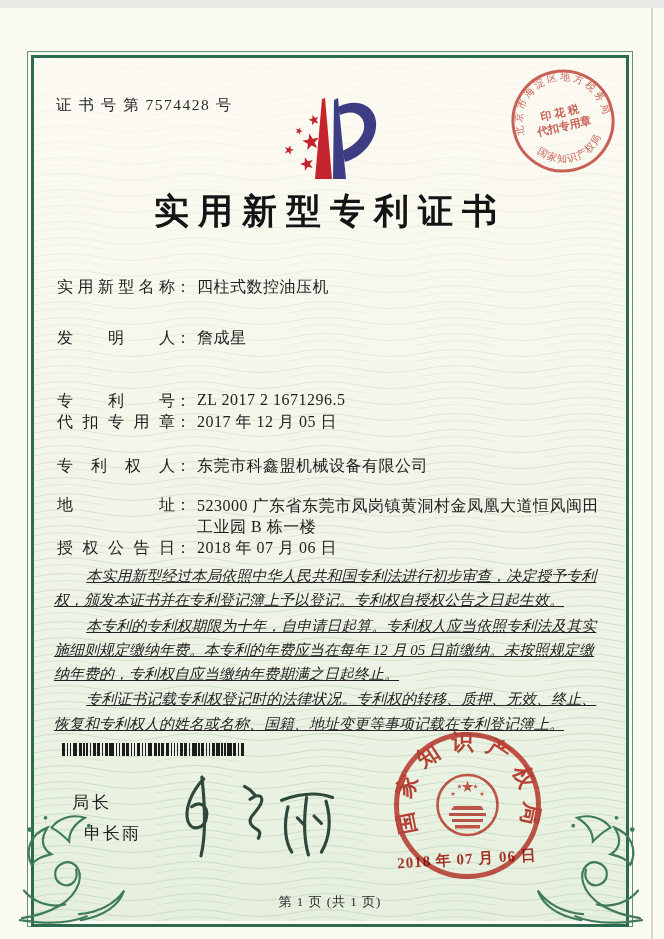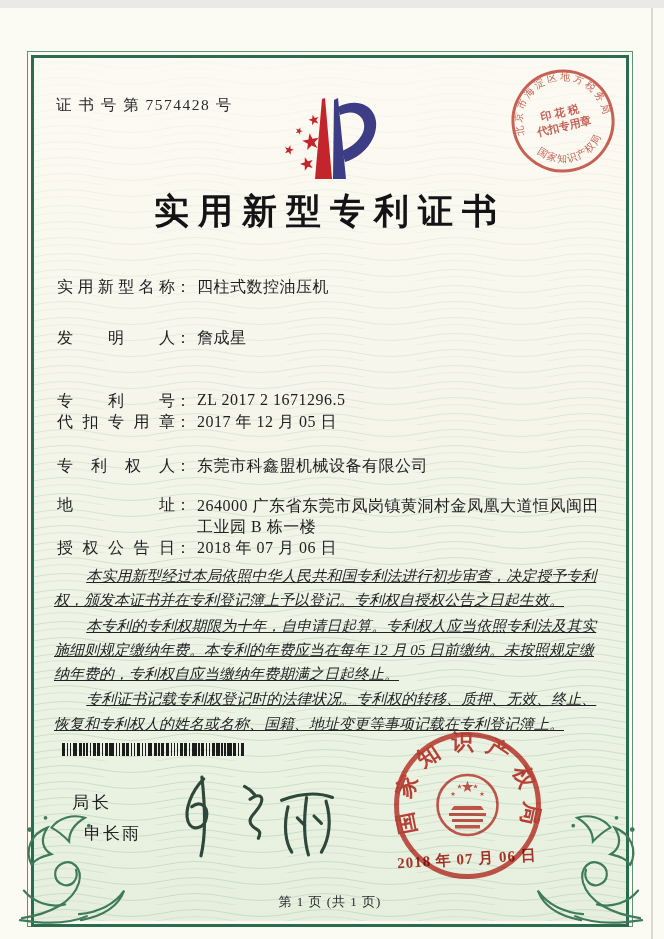--- a/index.html
+++ b/index.html
@@ -124,21 +124,21 @@
   <div class="frow r3">
     <span class="flabel">专利号</span><span class="fcolon">：</span><span class="fvalue">ZL 2017 2 1671296.5</span>
   </div>
   <div class="frow r4">
     <span class="flabel">代扣专用章</span><span class="fcolon">：</span><span class="fvalue">2017 年 12 月 05 日</span>
   </div>
   <div class="frow r5">
     <span class="flabel">专利权人</span><span class="fcolon">：</span><span class="fvalue">东莞市科鑫盟机械设备有限公司</span>
   </div>
   <div class="frow r6 addr">
-    <span class="flabel">地址</span><span class="fcolon">：</span><span class="fvalue"><span>264000 广东省东莞市凤岗镇黄洞村金凤凰大道恒风闽田</span><br><span>工业园 B 栋一楼</span></span>
+    <span class="flabel">地址</span><span class="fcolon">：</span><span class="fvalue"><span>523000 广东省东莞市凤岗镇黄洞村金凤凰大道恒风闽田</span><br><span>工业园 B 栋一楼</span></span>
   </div>
   <div class="frow r7">
     <span class="flabel">授权公告日</span><span class="fcolon">：</span><span class="fvalue">2018 年 07 月 06 日</span>
   </div>
 
   <div class="body-text">
     <p>本实用新型经过本局依照中华人民共和国专利法进行初步审查，决定授予专利权，颁发本证书并在专利登记簿上予以登记。专利权自授权公告之日起生效。</p>
     <p>本专利的专利权期限为十年，自申请日起算。专利权人应当依照专利法及其实施细则规定缴纳年费。本专利的年费应当在每年 12 月 05 日前缴纳。未按照规定缴纳年费的，专利权自应当缴纳年费期满之日起终止。</p>
     <p>专利证书记载专利权登记时的法律状况。专利权的转移、质押、无效、终止、恢复和专利权人的姓名或名称、国籍、地址变更等事项记载在专利登记簿上。</p>
   </div>

